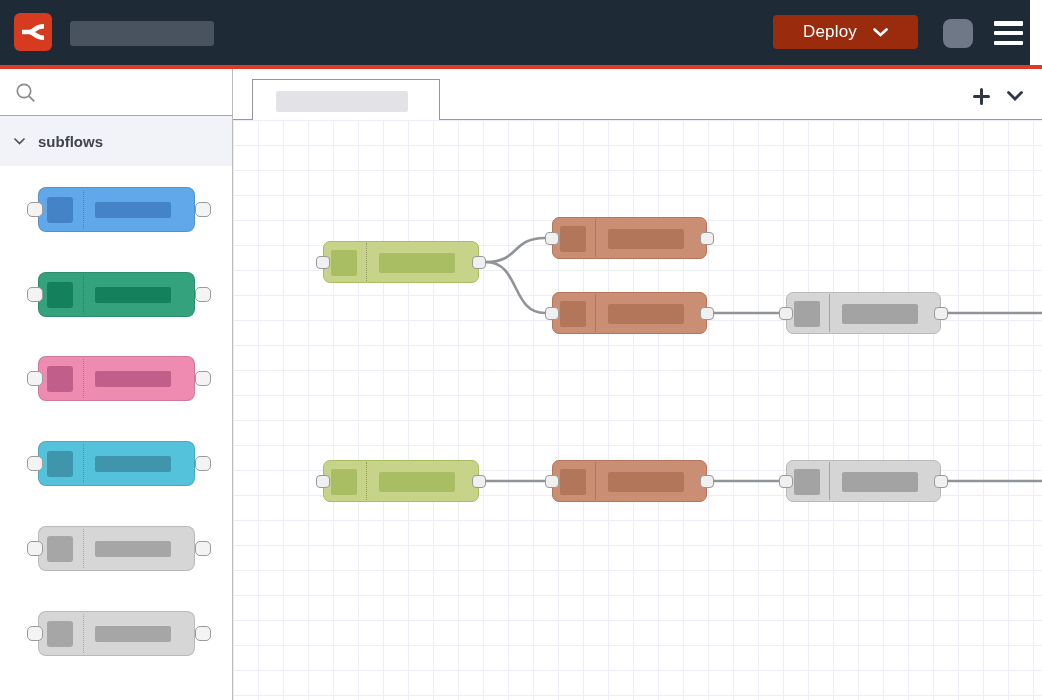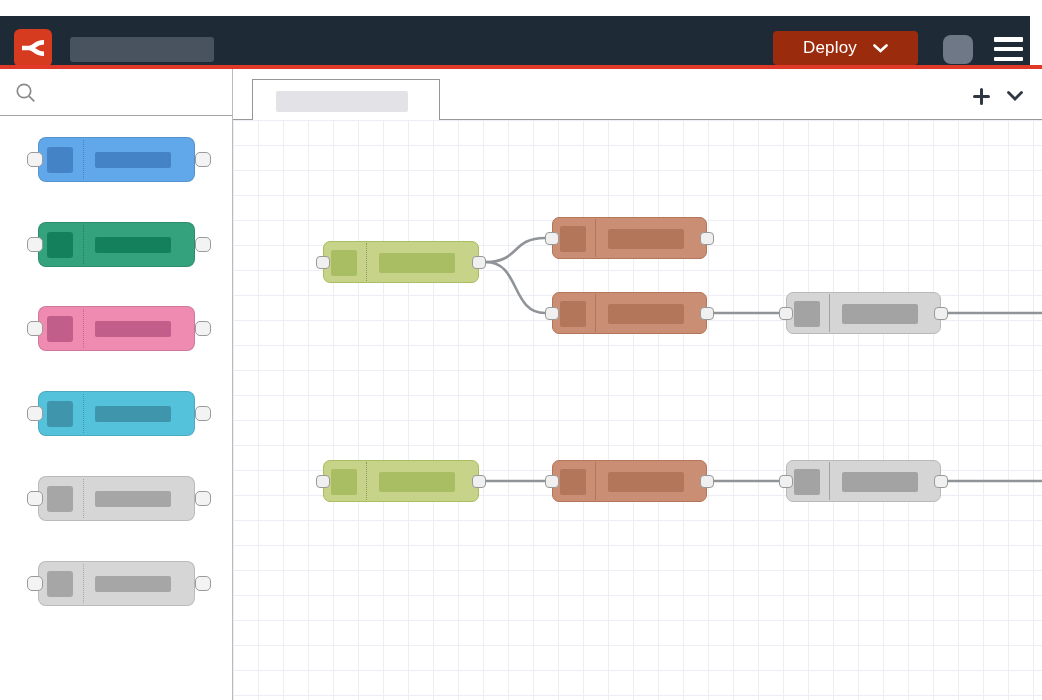--- a/index.html
+++ b/index.html
@@ -4,21 +4,21 @@
 <style>
   * { margin:0; padding:0; box-sizing:border-box; }
   html,body { font-family:"Liberation Sans", sans-serif; background:#fff; }
   #app {
     position:relative; width:1042px; height:700px;
     overflow:hidden; background:#fff;
   }
 
   
   .header {
-    position:absolute; left:0; top:16px; width:1030px; height:65px;
+    position:absolute; left:0; top:0; width:1030px; height:65px;
     background:var(--header-bg,#1f2a37);
   }
   .logo {
     position:absolute; left:14px; top:13px; width:38px; height:38px;
     background:var(--brand-red,#d63a1f); border-radius:6px;
     display:flex; align-items:center; justify-content:center;
   }
   .header-title-ph {
     position:absolute; left:70px; top:21px; width:144px; height:25px;
     background:#49525f; border-radius:3px;
@@ -145,20 +145,26 @@
     </div>
   </div>
   <div class="accent-line"></div>
 
   <div class="sidebar">
     <div class="search-row">
       <svg width="22" height="22" viewBox="0 0 22 22" style="position:absolute;left:15px;top:13px">
         <circle cx="9" cy="9" r="6.7" stroke="#8a8a8a" stroke-width="1.7" fill="none"></circle>
         <line x1="13.8" y1="13.8" x2="19.3" y2="19.3" stroke="#8a8a8a" stroke-width="1.7"></line>
       </svg>
+    </div>
+    <div class="category-header">
+      <svg width="11" height="7" viewBox="0 0 11 7">
+        <path d="M1,1 L5.5,5.5 L10,1" stroke="#555" stroke-width="1.7" fill="none" stroke-linecap="round"></path>
+      </svg>
+      <span class="category-label">subflows</span>
     </div>
     <div class="palette" id="palette">
         <div class="pal-node" style="top: 21px;">
           <div class="pal-body" style="background:#61a8ea">
             <div class="pal-icon" style="background:#4483c5"></div>
             <div class="pal-sep"></div>
             <div class="pal-label" style="background:#4483c5"></div>
           </div>
           <div class="pal-port" style="left:0"></div>
           <div class="pal-port" style="left:168px"></div>

